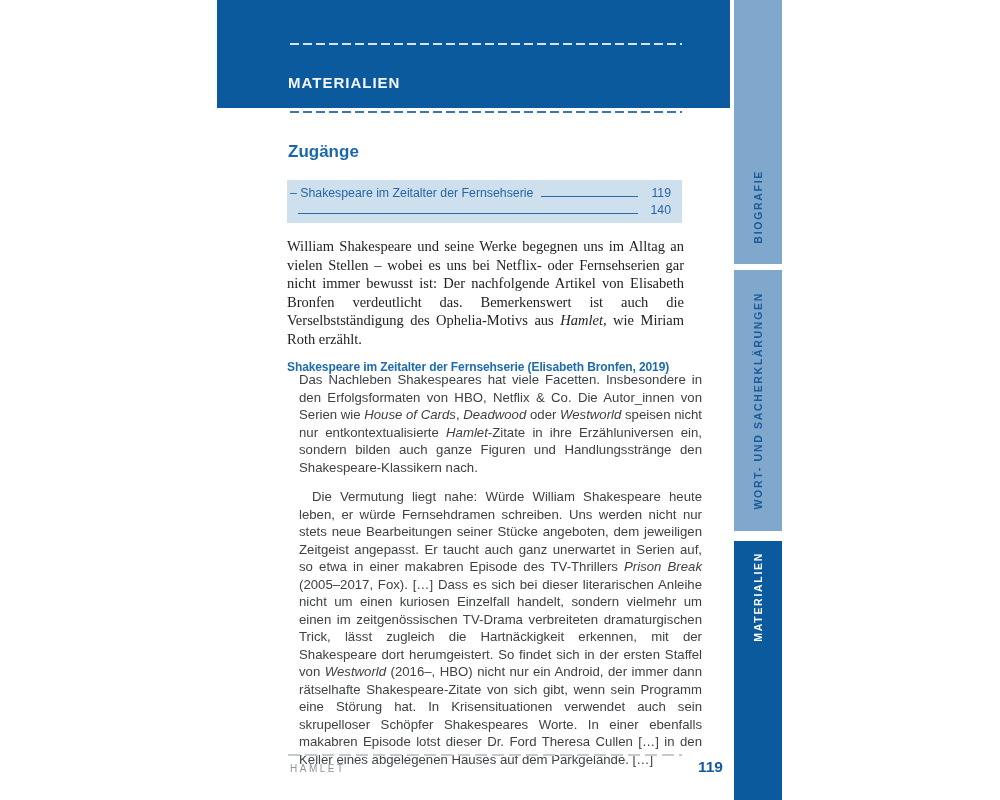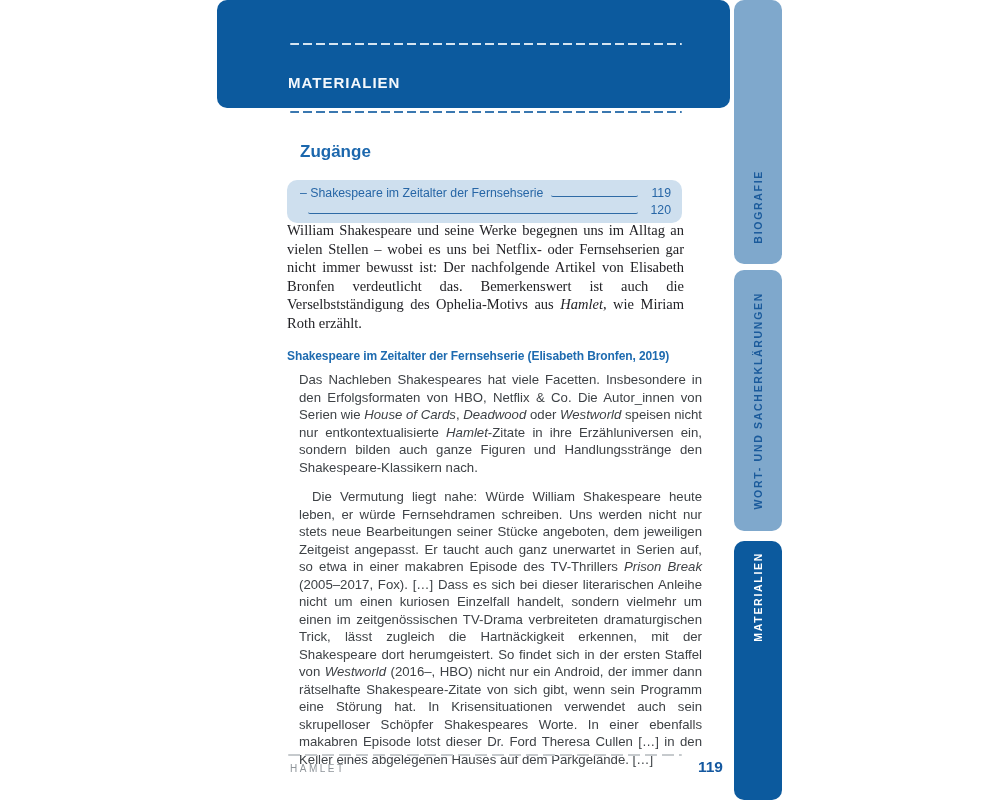--- a/index.html
+++ b/index.html
@@ -1,15 +1,15 @@
 <!DOCTYPE html>
 <html lang="de"><head>
 <meta charset="utf-8">
 <style>
-  * { margin: 0; padding: 0; box-sizing: border-box; border-radius: 10px; }
+  * { margin: 0; padding: 0; box-sizing: border-box; }
   html, body { background: #ffffff; }
   body {
     width: 1000px; height: 800px;
     font-family: "Liberation Sans", sans-serif;
     position: relative; overflow: hidden;
   }
   .canvas { position: absolute; left: 0; top: 0; width: 1000px; height: 800px; background: #ffffff; }
 
   
   .page-header {
@@ -22,45 +22,45 @@
   }
   .dash-light { left: 73px; top: 43px; width: 392px; color: #D5E4F1; }
   .dash-blue  { left: 290px; top: 111px; width: 392px; color: #3A78B0; }
   .header-title {
     position: absolute; left: 71px; top: 74px;
     font-size: 15px; font-weight: bold; letter-spacing: 1px; color: #F4F8FC;
   }
 
   
   .subsection-title {
-    position: absolute; left: 300px; top: 142px;
+    position: absolute; left: 288px; top: 142px;
     font-size: 17px; font-weight: bold; color: #1B67AD;
   }
   .toc-box {
     position: absolute; left: 287px; top: 180px; width: 395px; height: 43px;
-    background: #CEDFEE; padding: 5px 11px 5px 13px;
+    background: #CEDFEE; padding: 5px 11px 5px 3px;
     display: flex; flex-direction: column; justify-content: center; gap: 1px;
   }
   .toc-row { display: flex; align-items: baseline; line-height: 16px; cursor: pointer; }
   .toc-label { font-size: 12.3px; color: #2766A6; white-space: nowrap; }
   .toc-leader { flex: 1; height: 4px; border-bottom: 1.4px solid #2E6AA5; margin: 0 9px 0 8px; }
   .toc-page { font-size: 12.3px; color: #2766A6; min-width: 24px; text-align: right; }
 
   
   .intro {
-    position: absolute; left: 287px; top: 221px; width: 397px;
+    position: absolute; left: 287px; top: 237px; width: 397px;
     font-family: "Liberation Serif", serif;
     font-size: 14.5px; line-height: 18.5px; text-align: justify;
     color: #222226; hyphens: auto;
   }
   .intro i, .article-body i { font-style: italic; }
 
   
   .article-heading {
-    position: absolute; left: 287px; top: 349px;
+    position: absolute; left: 287px; top: 360px;
     font-size: 12px; font-weight: bold; color: #1E6BB0; white-space: nowrap;
     letter-spacing: -0.1px;
   }
   .article-body {
     position: absolute; left: 287px; top: 359px; width: 427px;
     font-size: 13.2px; line-height: 17.5px; text-align: justify;
     color: #3E4246; hyphens: auto;
   }
   .article-body p { margin: 12px; }
   .article-body p.indent { text-indent: 13px; }
@@ -109,21 +109,21 @@
   <div class="subsection-title">Zugänge</div>
 
   <div class="toc-box">
     <div class="toc-row">
       <span class="toc-label">– Shakespeare im Zeitalter der Fernsehserie</span>
       <span class="toc-leader"></span>
       <span class="toc-page">119</span>
     </div>
     <div class="toc-row">
       <span class="toc-leader"></span>
-      <span class="toc-page">120</span>
+      <span class="toc-page">140</span>
     </div>
   </div>
 
   <p class="intro" lang="de"><span>William Shakespeare und seine Werke begegnen uns im Alltag an vielen Stellen – wobei es uns bei Netflix- oder Fernsehserien gar nicht immer bewusst ist: Der nachfolgende Artikel von Elisabeth Bronfen verdeutlicht das. Bemerkenswert ist auch die Verselbstständigung des Ophelia-Motivs aus </span><i>Hamlet</i><span>, wie Miriam Roth erzählt.</span></p>
 
   <div class="article-heading">Shakespeare im Zeitalter der Fernsehserie (Elisabeth Bronfen, 2019)</div>
 
   <div class="article-body" lang="de">
     <p><span>Das Nachleben Shakespeares hat viele Facetten. Insbesondere in den Erfolgsformaten von HBO, Netflix &amp; Co. Die Autor_innen von Serien wie </span><i>House of Cards</i><span>, </span><i>Deadwood</i><span> oder </span><i>Westworld</i><span> speisen nicht nur entkontextualisierte </span><i>Hamlet</i><span>-Zitate in ihre Erzähluniversen ein, sondern bilden auch ganze Figuren und Handlungsstränge den Shakespeare-Klassikern nach.</span></p>
     <p class="indent"><span>Die Vermutung liegt nahe: Würde William Shakespeare heute leben, er würde Fernsehdramen schreiben. Uns werden nicht nur stets neue Bearbeitungen seiner Stücke angeboten, dem jeweiligen Zeitgeist angepasst. Er taucht auch ganz unerwartet in Serien auf, so etwa in einer makabren Episode des TV-Thrillers </span><i>Prison Break</i><span> (2005–2017, Fox). […] Dass es sich bei dieser literarischen Anleihe nicht um einen kuriosen Einzelfall handelt, sondern vielmehr um einen im zeitgenössischen TV-Drama verbreiteten dramaturgischen Trick, lässt zugleich die Hartnäckigkeit erkennen, mit der Shakespeare dort herumgeistert. So findet sich in der ersten Staffel von </span><i>Westworld</i><span> (2016–, HBO) nicht nur ein Android, der immer dann rätselhafte Shakespeare-Zitate von sich gibt, wenn sein Programm eine Störung hat. In Krisensituationen verwendet auch sein skrupelloser Schöpfer Shakespeares Worte. In einer ebenfalls makabren Episode lotst dieser Dr. Ford Theresa Cullen […] in den Keller eines abgelegenen Hauses auf dem Parkgelände. […]</span></p>

